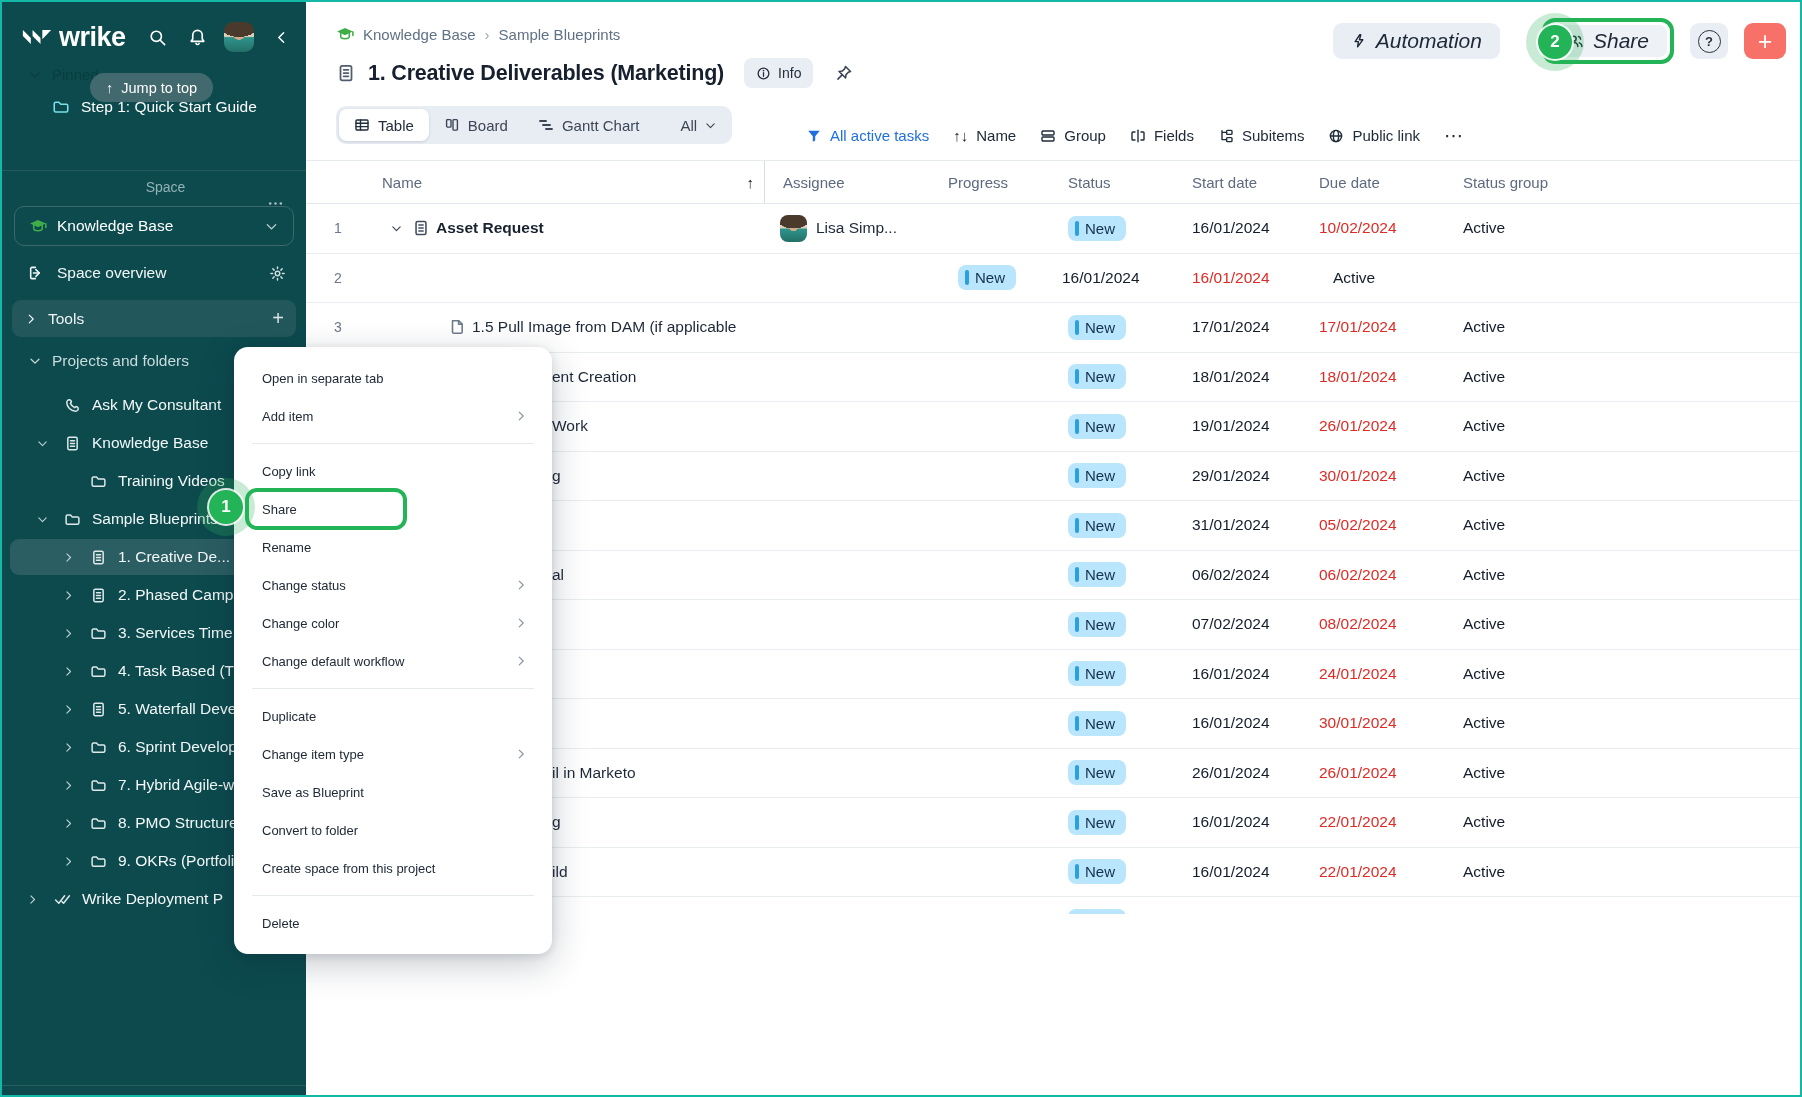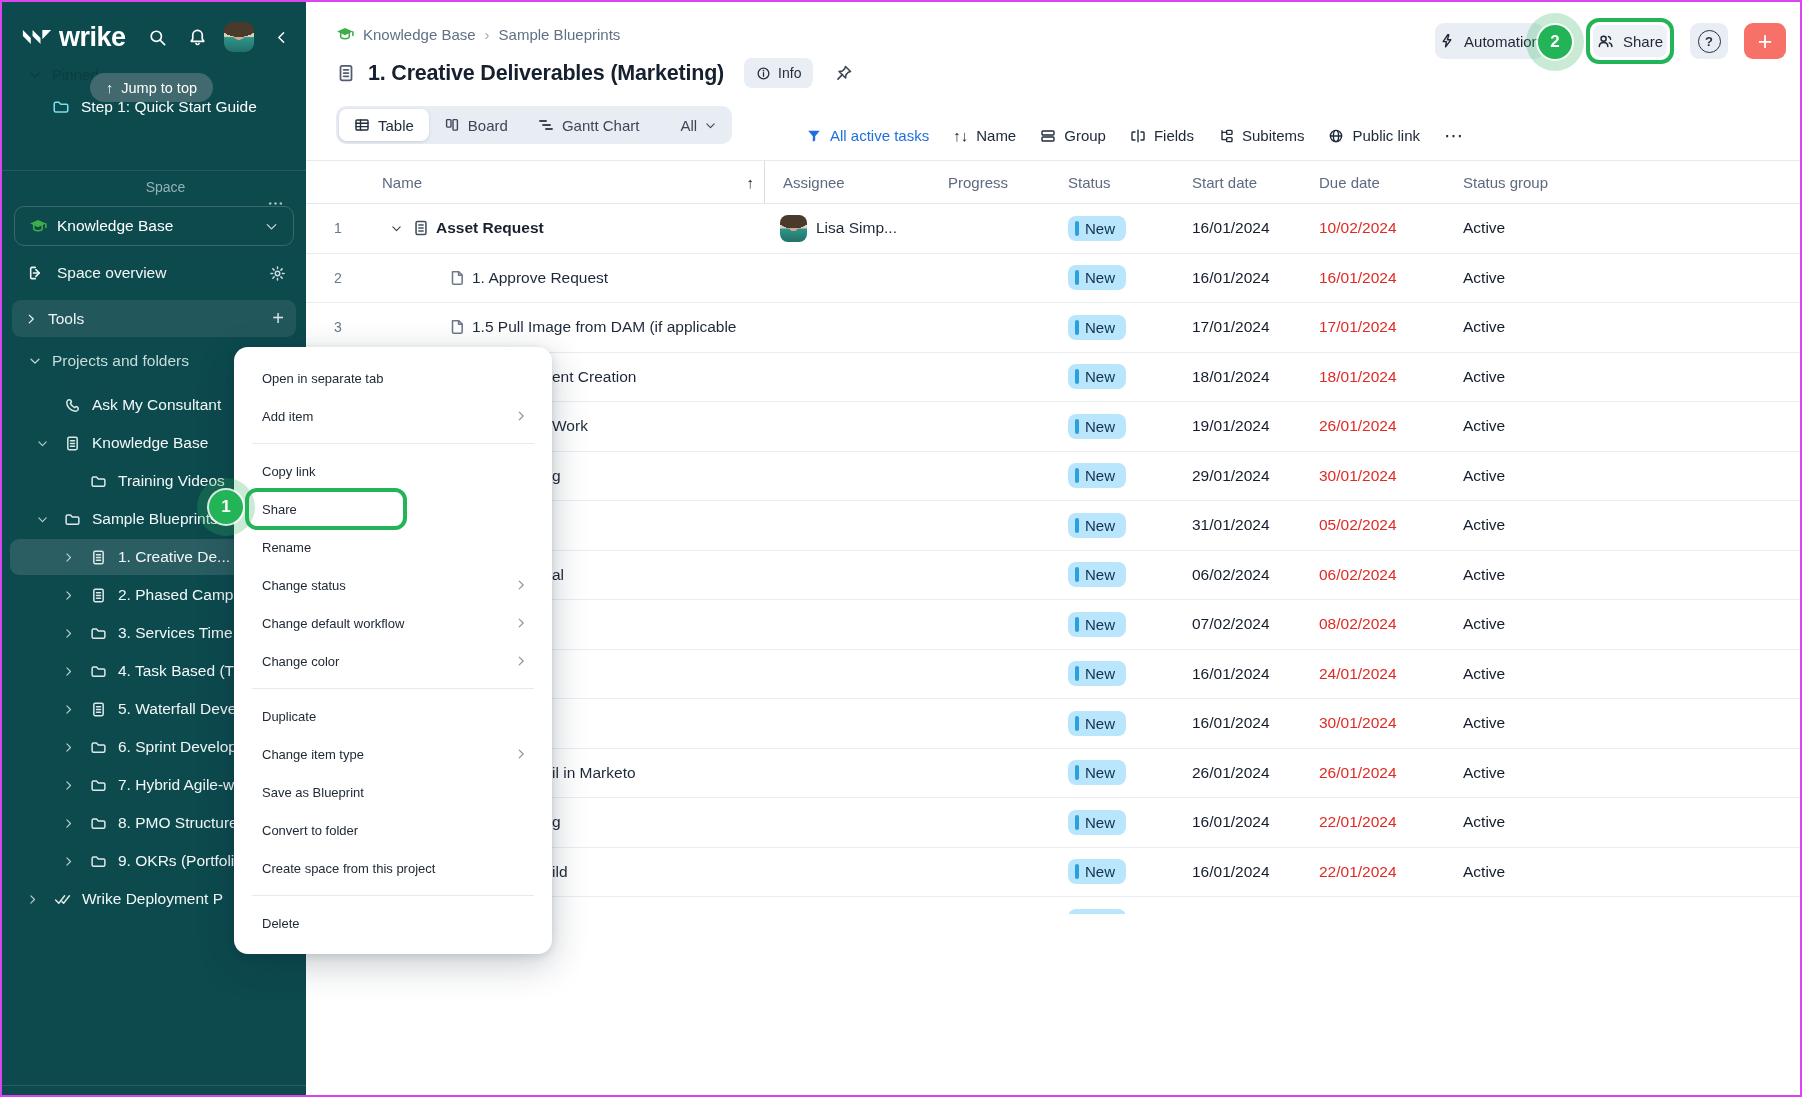--- a/index.html
+++ b/index.html
@@ -1,16 +1,16 @@
 <!DOCTYPE html>
 <html><head>
 <meta charset="utf-8">
 <style>
   html,body{margin:0;padding:0;background:#222;}
-  .window{position:relative;width:1802px;height:1097px;box-sizing:border-box;border:2px solid #d946ef;
+  .window{position:relative;width:1802px;height:1097px;box-sizing:border-box;border:2px solid #14b8a6;
     background:#fff;font-family:"Liberation Sans",sans-serif;overflow:hidden;-webkit-font-smoothing:antialiased;}
   
   .sidebar{position:absolute;left:0;top:0;width:304px;height:100%;background:#0c4a4e;color:#fff;overflow:hidden;}
   .sb-top{position:absolute;top:16px;left:20px;right:12px;height:38px;display:flex;align-items:center;}
   .logo{display:flex;align-items:center;gap:7px;}
   .logo-text{font-size:27px;font-weight:bold;letter-spacing:-0.5px;color:#fff;}
   .sb-top .spacer{flex:1;}
   .sb-iconbtn{width:26px;height:26px;display:flex;align-items:center;justify-content:center;color:#fff;margin-left:14px;}
   .avatar{width:30px;height:30px;border-radius:9px;margin-left:14px;
     background:
@@ -43,22 +43,22 @@
   .titem .tlabel{white-space:nowrap;}
   .titem.d0{padding-left:18px;}
   .titem.d1{padding-left:22px;margin-left:6px;}
   .titem.d2{padding-left:54px;}
   .sb-bottom-line{position:absolute;top:1083px;left:0;width:100%;height:1px;background:#2b5c60;}
   
   .main{position:absolute;left:304px;top:0;right:0;bottom:0;background:#fff;}
   .breadcrumb{position:absolute;top:23px;left:30px;display:flex;align-items:center;gap:9px;font-size:15px;color:#5f7184;}
   .breadcrumb .sep{color:#9aa7b5;font-size:15px;}
   .header-right{position:absolute;top:16px;right:14px;display:flex;align-items:center;gap:16px;}
-  .pill-btn{height:36px;display:flex;align-items:center;gap:9px;background:#e9eef5;border-radius:9px;padding:0 4px;
-    font-size:15px;color:#1d2836;}
+  .pill-btn{height:36px;display:flex;align-items:center;gap:9px;background:#e9eef5;border-radius:9px;padding:0 18px;
+    font-size:21px;color:#1d2836;font-style:italic;}
   .automation-btn{margin-right:26px;}
   .hl-btn{border:4px solid #23b457;border-radius:13px;padding:3px;}
   .hl-btn .pill-btn{height:32px;border-radius:8px;background:#eef1f6;}
   .help-btn{width:38px;height:36px;background:#e9eef5;border-radius:9px;display:flex;align-items:center;justify-content:center;}
   .help-q{width:21px;height:21px;border:1.6px solid #29323f;border-radius:50%;display:flex;align-items:center;justify-content:center;
     font-size:13px;font-weight:bold;color:#29323f;}
   .plus-btn{width:42px;height:36px;background:#f87168;border-radius:9px;display:flex;align-items:center;justify-content:center;
     color:#fff;font-size:25px;font-weight:400;line-height:1;}
   .title-row{position:absolute;top:56px;left:30px;display:flex;align-items:center;gap:12px;}
   .title-row .ticon{color:#515d6e;}
@@ -648,30 +648,20 @@
             <div class="cell-status"><span class="badge-status">
                 <span class="bar"></span>
                 <span>New</span>
               </span></div>
             <div class="cell-start">16/01/2024</div>
             <div class="cell-due">10/02/2024</div>
             <div class="cell-group">Active</div>
           </div>
           <div class="trow">
             <div class="cell-num">2</div>
-            <div class="cell-name">
-              <span class="child-sp"></span>
-              <span class="ticon icon-page">
-                <svg viewBox="0 0 16 16" width="18" height="18" fill="none" stroke="currentColor" stroke-width="1.4" stroke-linecap="round" stroke-linejoin="round">
-                  <path d="M4 2.4 H9.6 L12.6 5.4 V12.4 Q12.6 13.6 11.4 13.6 H5.2 Q4 13.6 4 12.4 Z"></path>
-                  <path d="M9.4 2.6 V5.6 H12.4"></path>
-                </svg>
-              </span>
-              <span class="tname">1. Approve Request</span>
-            </div>
             <div class="cell-assignee"></div>
             <div class="cell-progress"></div>
             <div class="cell-status"><span class="badge-status">
                 <span class="bar"></span>
                 <span>New</span>
               </span></div>
             <div class="cell-start">16/01/2024</div>
             <div class="cell-due">16/01/2024</div>
             <div class="cell-group">Active</div>
           </div>
@@ -895,35 +885,35 @@
       </div>
       <div class="ctx-item">
         <span>Change status</span>
         <span class="sub">
           <svg viewBox="0 0 16 16" width="14" height="14" fill="none" stroke="currentColor" stroke-width="1.4" stroke-linecap="round" stroke-linejoin="round">
             <polyline points="6,3.5 10.5,8 6,12.5"></polyline>
           </svg>
         </span>
       </div>
       <div class="ctx-item">
+        <span>Change color</span>
+        <span class="sub">
+          <svg viewBox="0 0 16 16" width="14" height="14" fill="none" stroke="currentColor" stroke-width="1.4" stroke-linecap="round" stroke-linejoin="round">
+            <polyline points="6,3.5 10.5,8 6,12.5"></polyline>
+          </svg>
+        </span>
+      </div>
+      <div class="ctx-item">
         <span>Change default workflow</span>
         <span class="sub">
           <svg viewBox="0 0 16 16" width="14" height="14" fill="none" stroke="currentColor" stroke-width="1.4" stroke-linecap="round" stroke-linejoin="round">
             <polyline points="6,3.5 10.5,8 6,12.5"></polyline>
           </svg>
         </span>
       </div>
-      <div class="ctx-item">
-        <span>Change color</span>
-        <span class="sub">
-          <svg viewBox="0 0 16 16" width="14" height="14" fill="none" stroke="currentColor" stroke-width="1.4" stroke-linecap="round" stroke-linejoin="round">
-            <polyline points="6,3.5 10.5,8 6,12.5"></polyline>
-          </svg>
-        </span>
-      </div>
       <div class="ctx-div"></div>
       <div class="ctx-item">
         <span>Duplicate</span>
       </div>
       <div class="ctx-item">
         <span>Change item type</span>
         <span class="sub">
           <svg viewBox="0 0 16 16" width="14" height="14" fill="none" stroke="currentColor" stroke-width="1.4" stroke-linecap="round" stroke-linejoin="round">
             <polyline points="6,3.5 10.5,8 6,12.5"></polyline>
           </svg>

